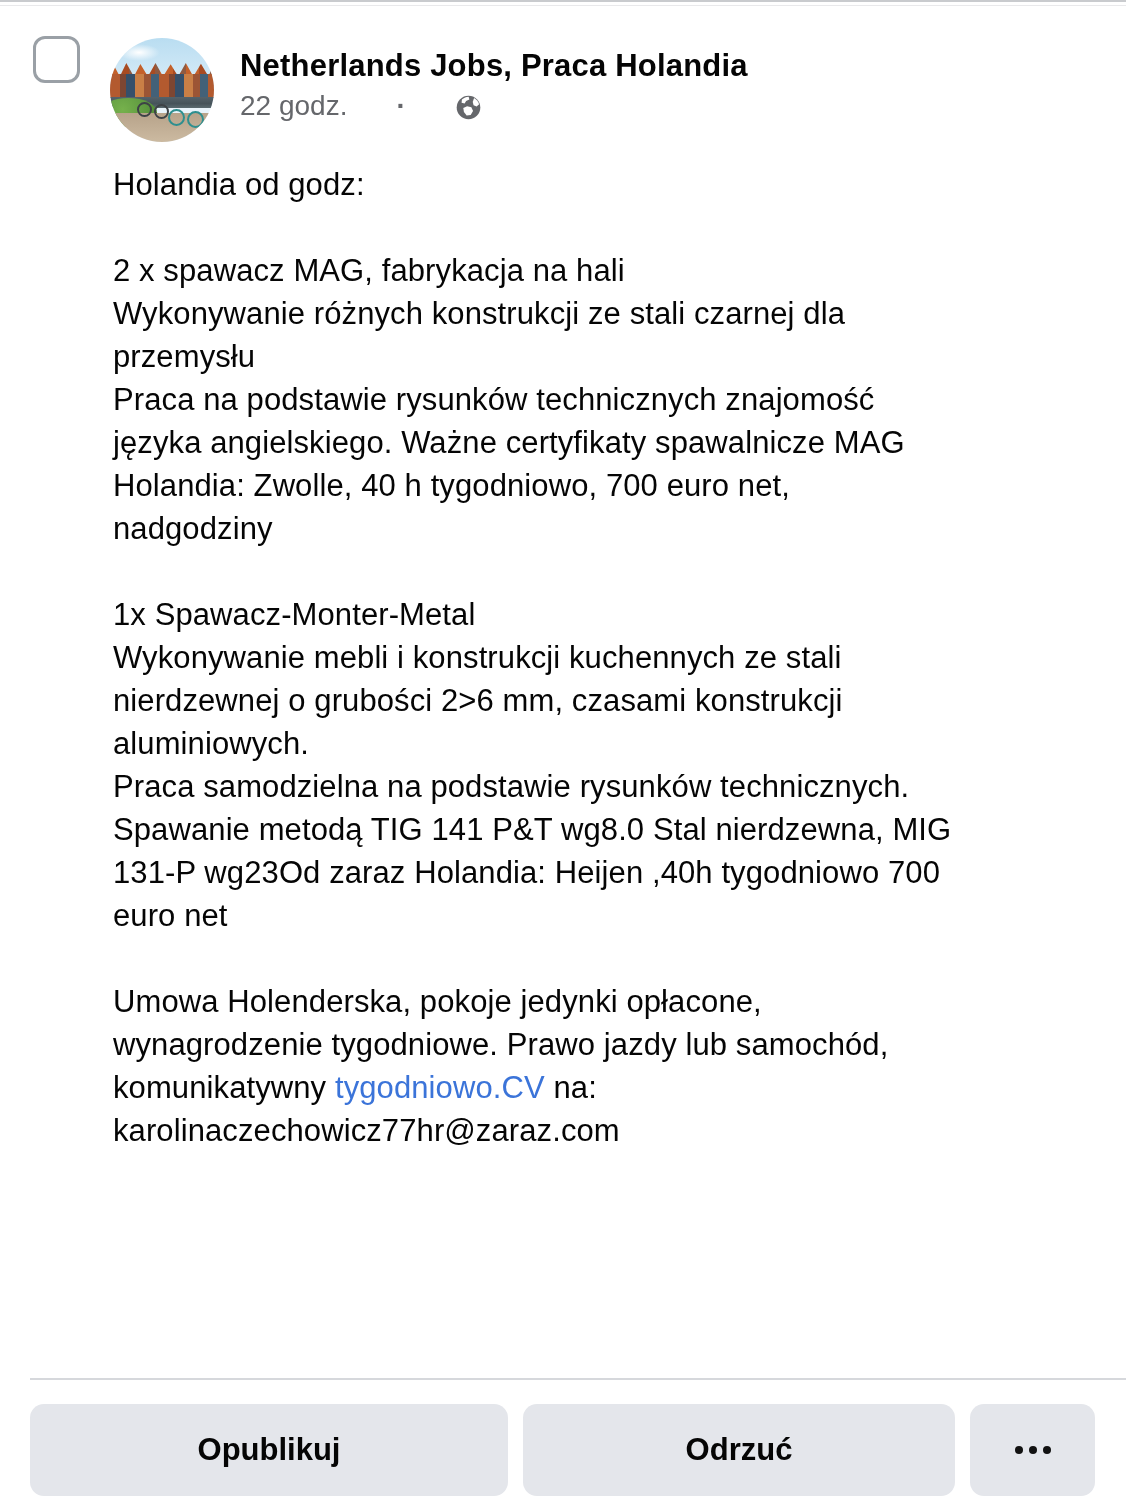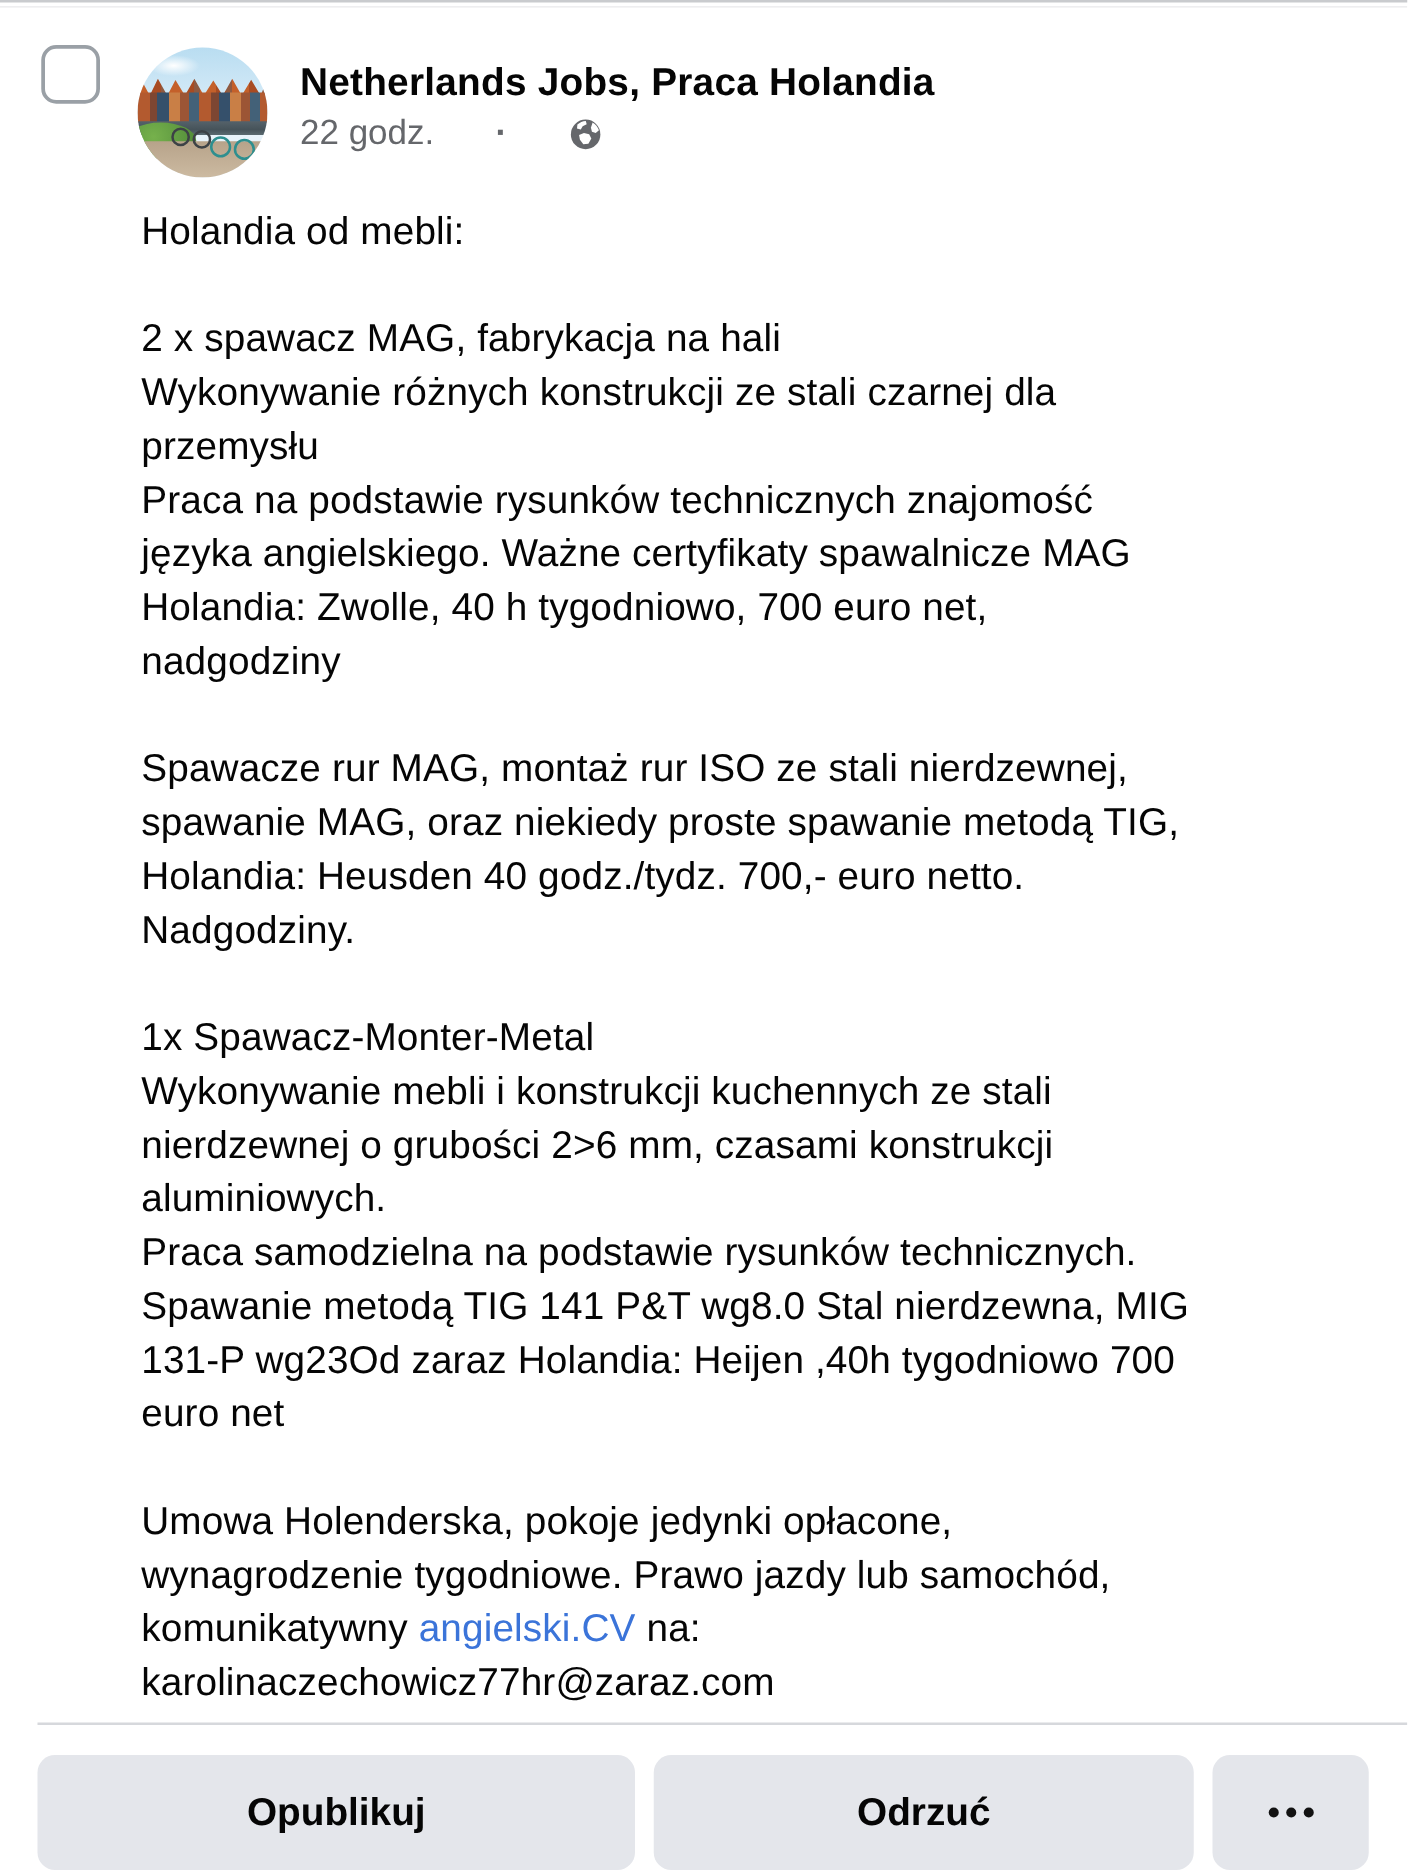--- a/index.html
+++ b/index.html
@@ -153,43 +153,39 @@
           <circle cx="8" cy="8" r="7" fill="#65676B"></circle>
           <path fill="#ffffff" d="M4.1 3.3c1.1-1 2.5-1.6 4-1.7l.4 1.6-1.9 1-.9 1.5-1.8-.5z"></path>
           <path fill="#ffffff" d="M11.3 2.4c1.4.8 2.5 2.1 3 3.7l-1.5 1.3-1.8-.7-.5-1.9z"></path>
           <path fill="#ffffff" d="M4.9 8.3l2.3-1 2.5.6 1 2.1-1.4 2.4-2.4.3-1.6-2.1z"></path>
         </svg>
       </div>
     </div>
   </div>
 
   <div class="post-body">
-    <p>Holandia od mebli:</p>
+    <p>Holandia od godz:</p>
     <p>2 x spawacz MAG, fabrykacja na hali
 Wykonywanie różnych konstrukcji ze stali czarnej dla
 przemysłu
 Praca na podstawie rysunków technicznych znajomość
 języka angielskiego. Ważne certyfikaty spawalnicze MAG
 Holandia: Zwolle, 40 h tygodniowo, 700 euro net,
 nadgodziny</p>
-    <p>Spawacze rur MAG, montaż rur ISO ze stali nierdzewnej,
-spawanie MAG, oraz niekiedy proste spawanie metodą TIG,
-Holandia: Heusden 40 godz./tydz. 700,- euro netto.
-Nadgodziny.</p>
     <p>1x Spawacz-Monter-Metal
 Wykonywanie mebli i konstrukcji kuchennych ze stali
 nierdzewnej o grubości 2&gt;6 mm, czasami konstrukcji
 aluminiowych.
 Praca samodzielna na podstawie rysunków technicznych.
 Spawanie metodą TIG 141 P&amp;T wg8.0 Stal nierdzewna, MIG
 131-P wg23Od zaraz Holandia: Heijen ,40h tygodniowo 700
 euro net</p>
     <p><span>Umowa Holenderska, pokoje jedynki opłacone,
 wynagrodzenie tygodniowe. Prawo jazdy lub samochód,
-komunikatywny </span><a class="inline-link">angielski.CV</a><span> na:
+komunikatywny </span><a class="inline-link">tygodniowo.CV</a><span> na:
 karolinaczechowicz77hr@zaraz.com</span></p>
   </div>
 
   <div class="footer">
     <div class="divider"></div>
     <div class="actions">
       <button class="btn btn-publish">Opublikuj</button>
       <button class="btn btn-decline">Odrzuć</button>
       <button class="btn btn-more">
         <span class="dots">

